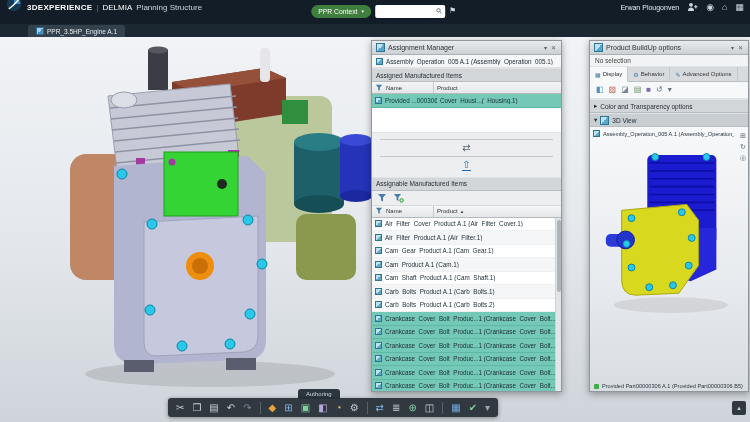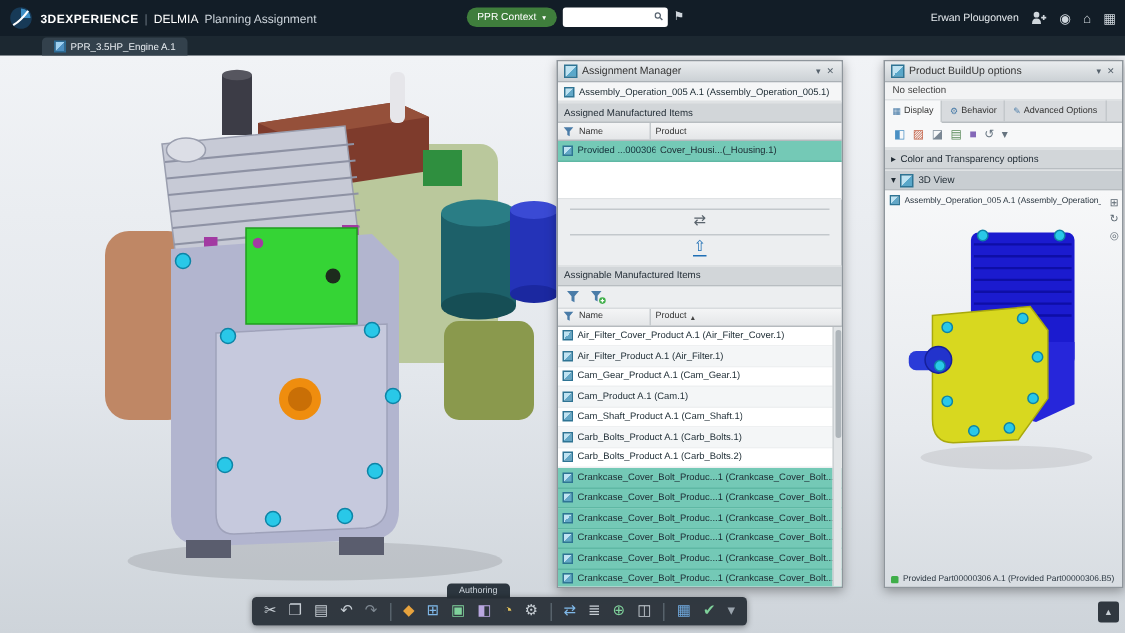--- a/index.html
+++ b/index.html
@@ -1,21 +1,21 @@
 <!DOCTYPE html>
 <html><head>
 <meta charset="utf-8">
 <style>
   html,body{margin:0;padding:0;}
   body{width:750px;height:422px;position:relative;overflow:hidden;
        font-family:"Liberation Sans",sans-serif;background:#dfe3e8;-webkit-font-smoothing:antialiased;}
 
   
   #topbar{position:absolute;top:0;left:0;right:0;height:22px;background:#121d27;
-          display:flex;align-items:center;color:#fff;z-index:30;padding:12px 6px;box-sizing:border-box;}
+          display:flex;align-items:flex-end;color:#fff;z-index:30;padding:12px 6px;box-sizing:border-box;}
   #topbar .brand{font-size:8px;font-weight:bold;letter-spacing:.3px;margin-left:5px;}
   #topbar .bsep{color:#6a7680;margin:0 4px;font-size:8px;}
   #topbar .app{font-size:8px;font-weight:normal;}
   #topbar .module{font-size:8px;color:#cdd5dc;margin-left:4px;}
   #top-center{position:absolute;left:50%;top:0;height:22px;transform:translateX(-44%);
               display:flex;align-items:center;gap:4px;}
   .ctx-btn{background:#3f7e3c;color:#fff;font-size:6.8px;height:13px;border-radius:7px;
            display:flex;align-items:center;padding:0 7px;gap:4px;cursor:default;}
   .ctx-btn .caret{font-size:5px;}
   .search{width:70px;height:13px;background:#fff;border-radius:2px;display:flex;align-items:center;
@@ -119,21 +119,21 @@
   <span>
     <svg width="16" height="16" viewBox="0 0 20 20">
       <circle cx="10" cy="10" r="9" fill="#173a57"></circle>
       <path d="M10,2 A8,8 0 0 1 18,10 L10,10 Z" fill="#3e8ec4"></path>
       <path d="M3.5,16 Q10,12 16,4" stroke="#ffffff" stroke-width="1.8" fill="none"></path>
     </svg>
   </span>
   <span class="brand">3DEXPERIENCE</span>
   <span class="bsep">|</span>
   <span class="app">DELMIA</span>
-  <span class="module">Planning Assignment</span>
+  <span class="module">Planning Structure</span>
 
   <div id="top-center">
     <div class="ctx-btn">
       <span>PPR Context</span>
       <span class="caret">▾</span>
     </div>
     <div class="search">
       <input type="text" value="" style="">
       <svg width="8" height="8" viewBox="0 0 8 8">
         <circle cx="3.1" cy="3.1" r="2.3" fill="none" stroke="#5a6672" stroke-width="1.2"></circle>

